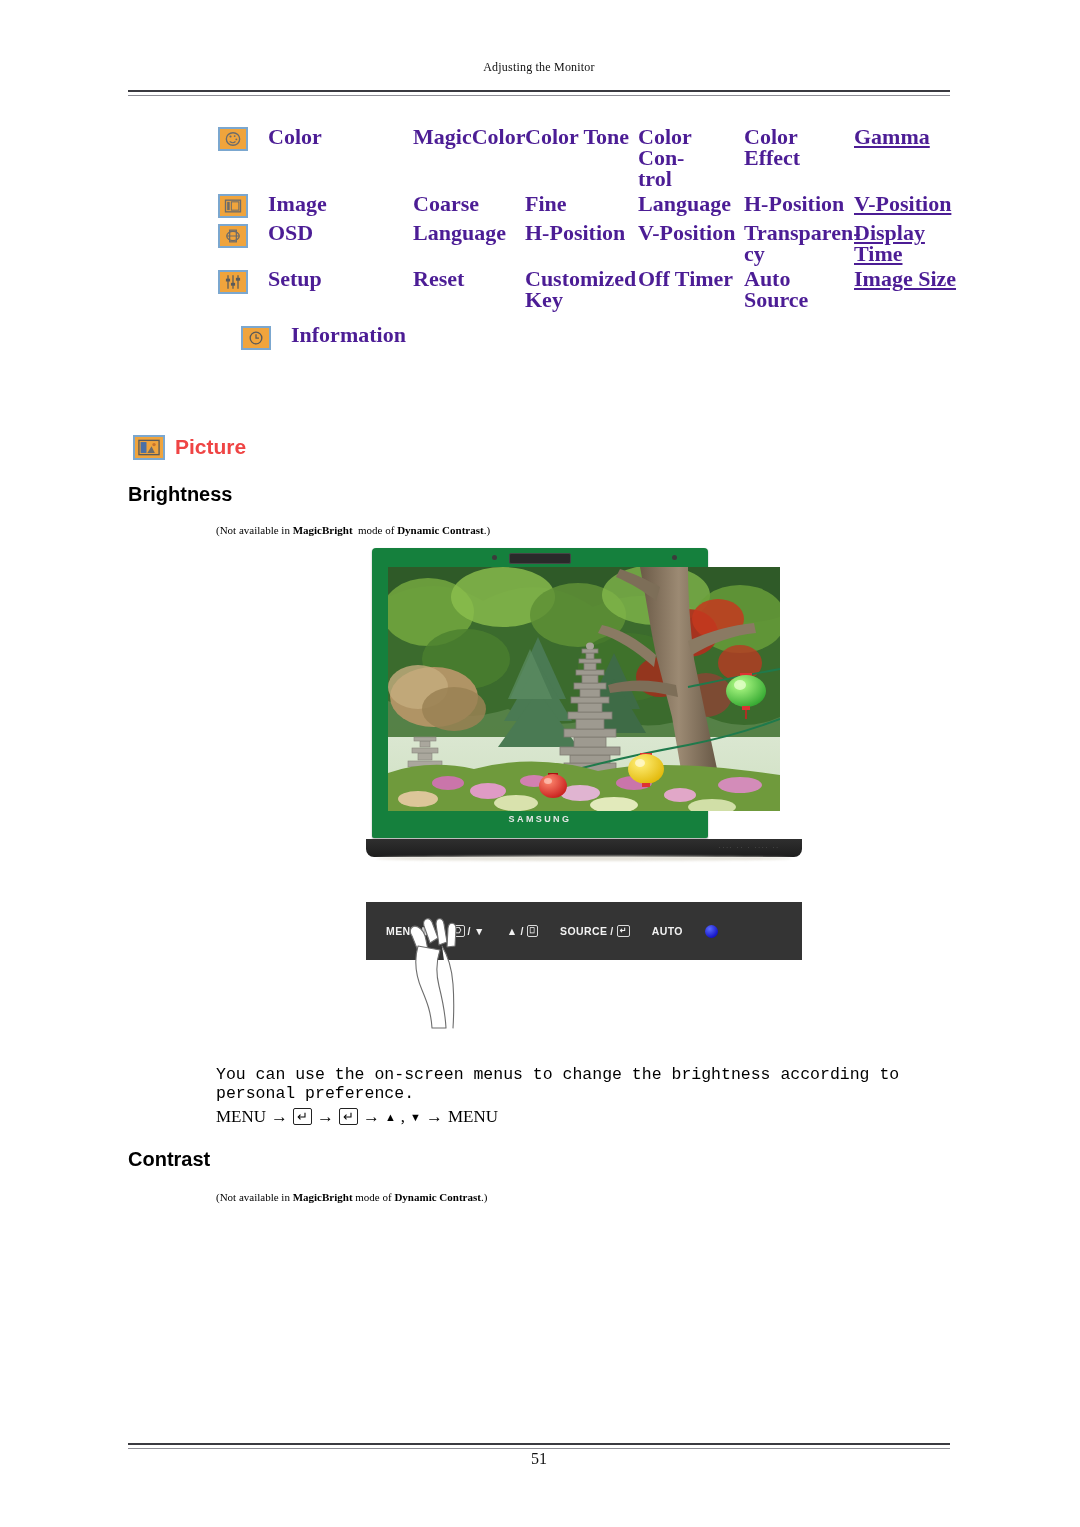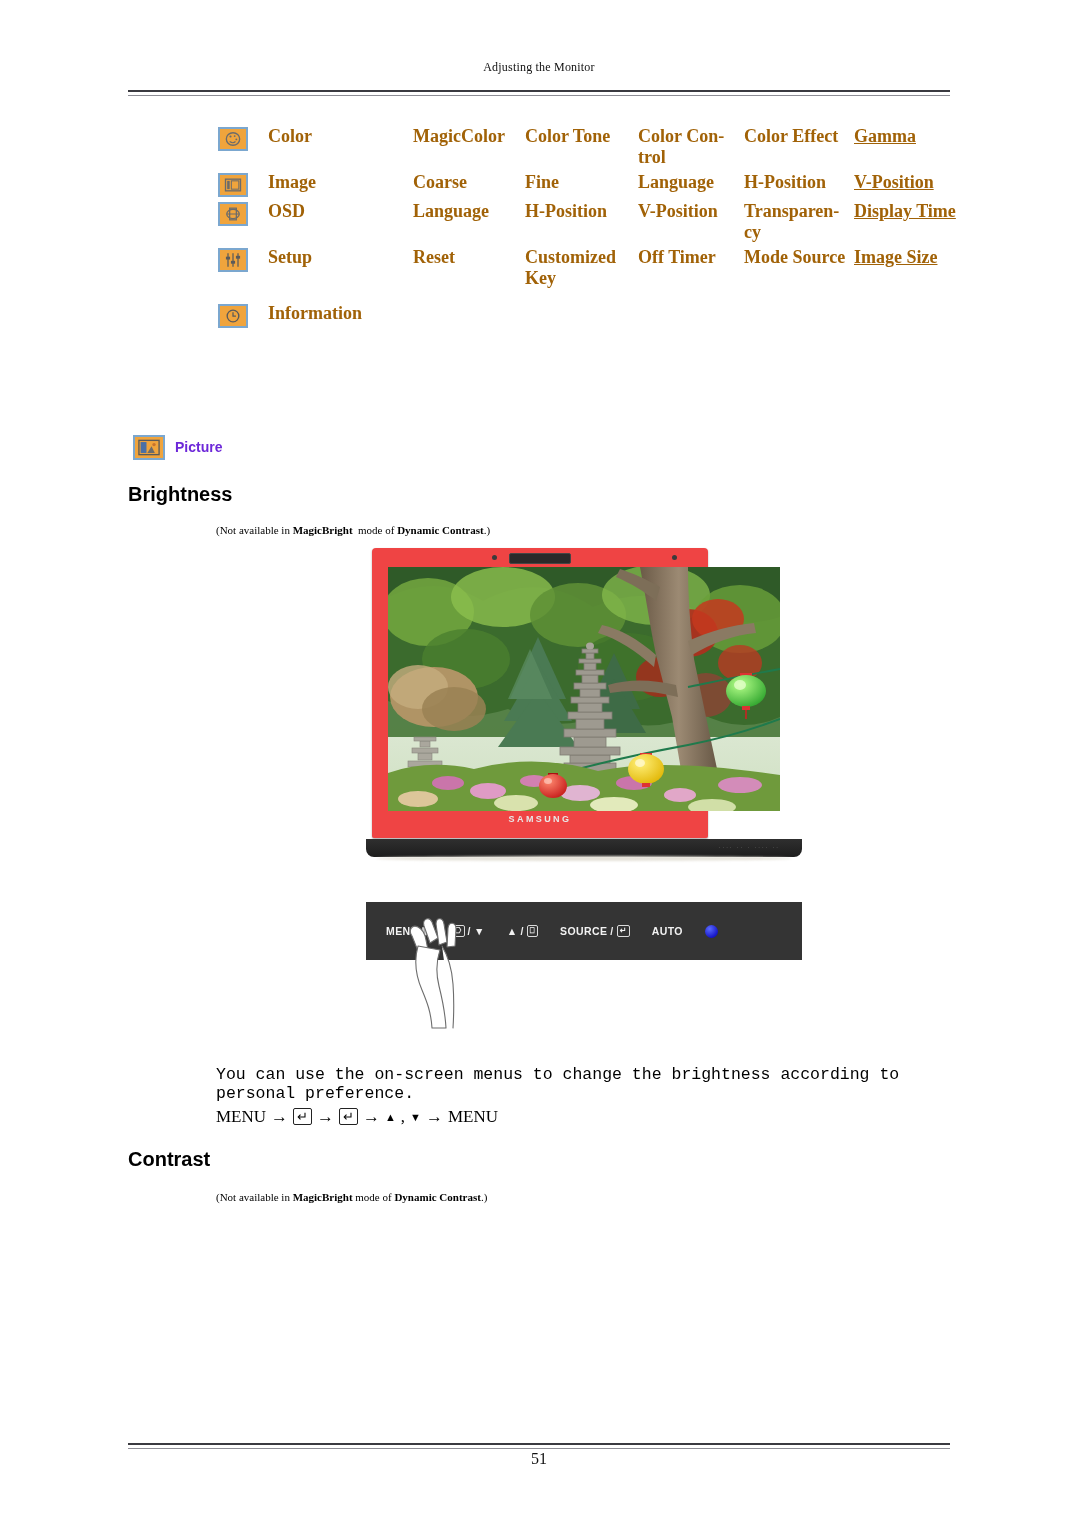--- a/index.html
+++ b/index.html
@@ -50,23 +50,23 @@
   .menu-row {
     display: flex;
     align-items: flex-start;
     margin-bottom: 4px;
   }
   .menu-row.r-sub { margin-top: -2px; }
 
   .cell {
     font-family: "Liberation Serif", serif;
     font-weight: bold;
-    font-size: 18px;
+    font-size: 22px;
     line-height: 21px;
-    color: #a16207;
+    color: #4c1d95;
     box-sizing: border-box;
     padding-right: 6px;
   }
   .c-icon   { width: 50px; flex: 0 0 50px; }
   .c-label  { width: 106px; flex: 0 0 106px; }
   .c-1      { width: 112px; flex: 0 0 112px; margin-left: 39px; }
   .c-2      { width: 113px; flex: 0 0 113px; }
   .c-3      { width: 106px; flex: 0 0 106px; }
   .c-4      { width: 110px; flex: 0 0 110px; }
   .c-5      { width: 120px; flex: 0 0 120px; text-decoration: underline; }
@@ -91,22 +91,22 @@
     top: 434px;
     left: 133px;
     display: flex;
     align-items: center;
     gap: 10px;
   }
   .sec-picture .chip { width: 32px; height: 25px; }
   .sec-picture .h-txt {
     font-family: "Liberation Sans", sans-serif;
     font-weight: bold;
-    font-size: 14px;
-    color: #6d28d9;
+    font-size: 21px;
+    color: #ef4444;
   }
 
   .h2 {
     position: absolute;
     left: 128px;
     font-family: "Liberation Sans", sans-serif;
     font-weight: bold;
     font-size: 20px;
     color: #000;
   }
@@ -164,21 +164,21 @@
     position: absolute;
     left: 366px;
     top: 548px;
     width: 436px;
     height: 325px;
   }
   .mon-body {
     position: absolute;
     left: 6px; top: 0;
     width: 336px; height: 290px;
-    background: #ef4444;
+    background: #15803d;
     border-radius: 4px 4px 2px 2px;
     box-shadow: 0 1px 2px rgba(0,0,0,.35);
   }
   .mon-toplabel {
     position: absolute;
     left: 50%; top: 5px;
     transform: translateX(-50%);
     width: 60px; height: 9px;
     background: #2a2a2a;
     border: 1px solid #454545;
@@ -382,26 +382,26 @@
               <rect x="12.5" y="13" width="5" height="3.4"></rect>
               <rect x="18.5" y="7" width="5" height="3.4"></rect>
             </g>
           </svg>
       </span>
     </div>
     <div class="cell c-label">Setup</div>
     <div class="cell c-1">Reset</div>
     <div class="cell c-2">Customized<br>Key</div>
     <div class="cell c-3">Off Timer</div>
-    <div class="cell c-4">Mode Source</div>
+    <div class="cell c-4">Auto Source</div>
     <div class="cell c-5">Image Size</div>
   </div>
 
 
-  <div class="menu-row" style="margin-top:14px;">
+  <div class="menu-row" style="margin-top:14px;margin-left:23px;">
     <div class="cell c-icon">
       <span class="chip">
         <svg viewBox="0 0 30 24">
             <circle cx="15" cy="12" r="7" fill="none" stroke="#5a5a5a" stroke-width="1.6"></circle>
             <path d="M15 7.5 V12 H18.5" fill="none" stroke="#5a5a5a" stroke-width="1.5"></path>
           </svg>
       </span>
     </div>
     <div class="cell c-label" style="width:auto;flex:0 0 auto;">Information</div>
   </div>

